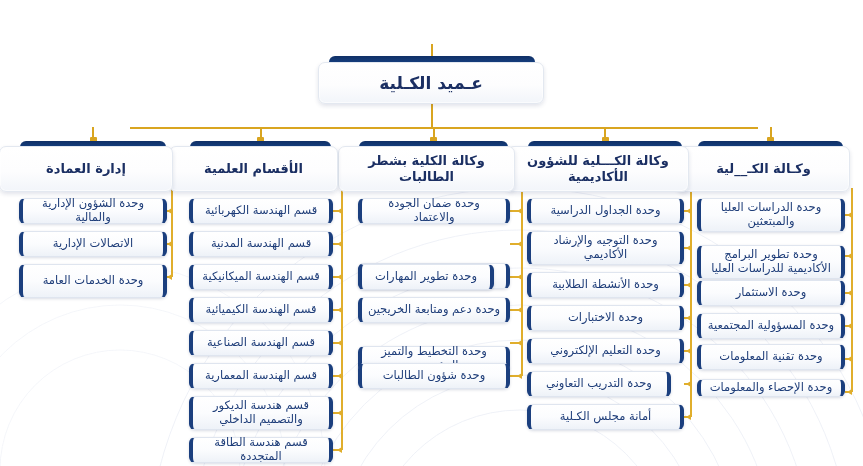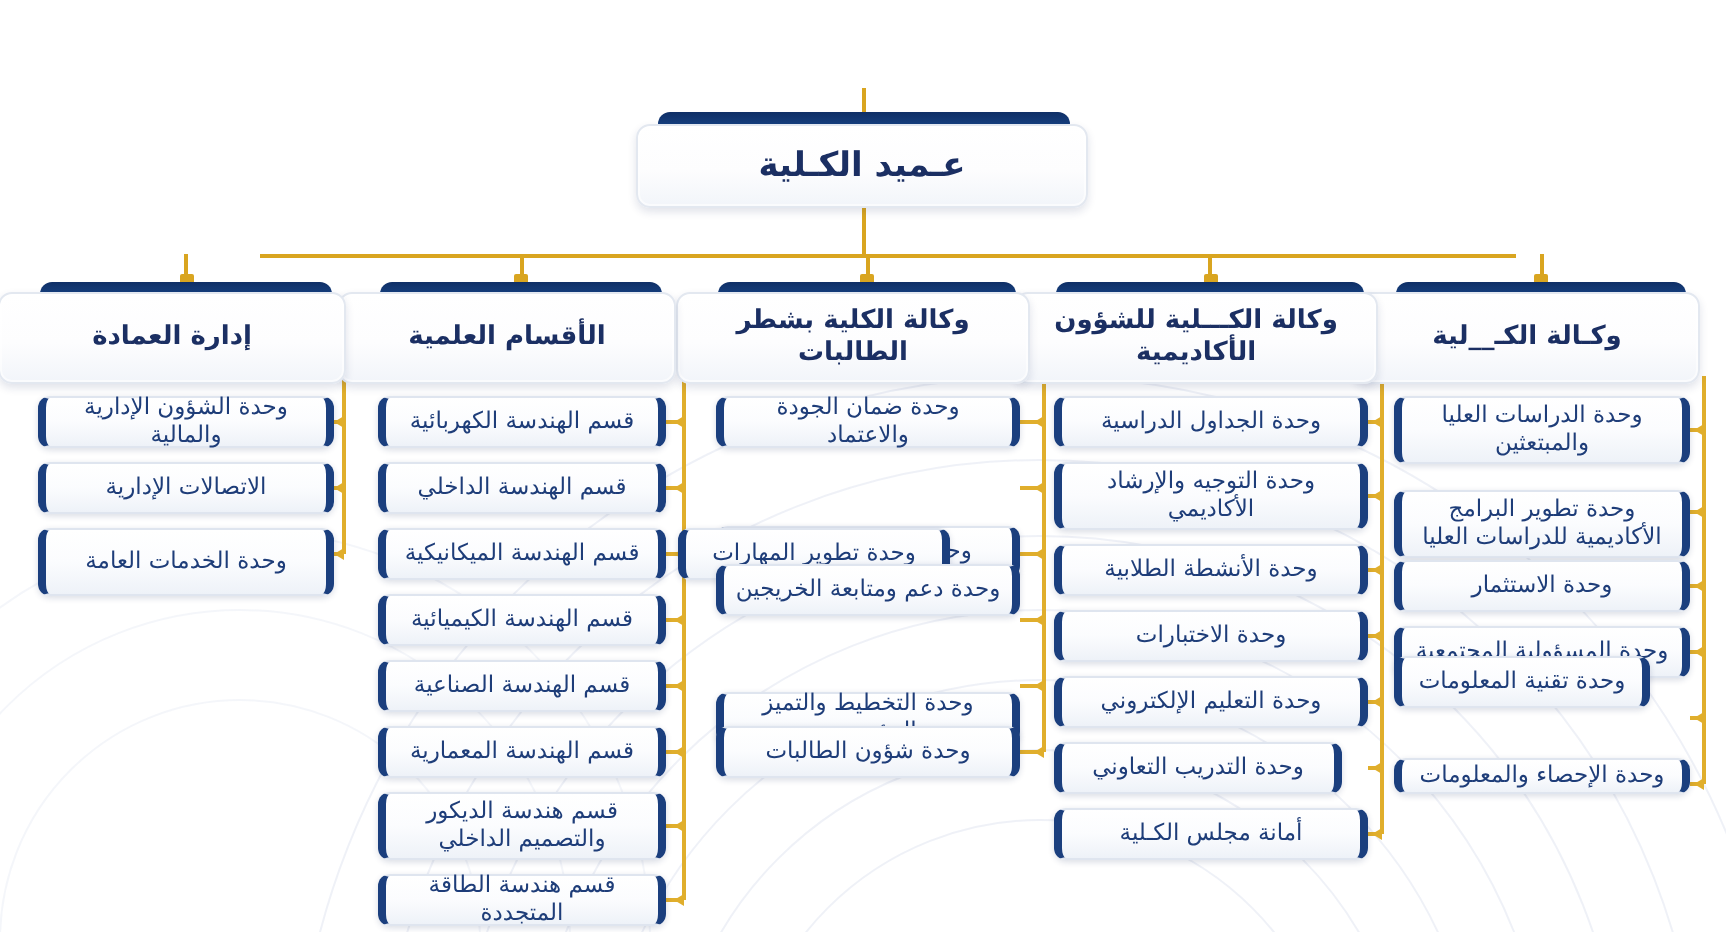--- a/index.html
+++ b/index.html
@@ -188,21 +188,21 @@
         <div class="body">وكـالة الكـ__لية</div>
       </div>
       <div class="unit" style="left: 697px; top: 198px; width: 148px; height: 34px;">وحدة الدراسات العليا والمبتعثين</div>
       <div class="stub" style="left: 845px; width: 6px; top: 214px;"></div>
       <div class="unit" style="left: 697px; top: 245px; width: 148px; height: 34px;">وحدة تطوير البرامج الأكاديمية للدراسات العليا</div>
       <div class="stub" style="left: 845px; width: 6px; top: 255px;"></div>
       <div class="unit" style="left: 697px; top: 280px; width: 148px; height: 26px;">وحدة الاستثمار</div>
       <div class="stub" style="left: 845px; width: 6px; top: 292px;"></div>
       <div class="unit" style="left: 697px; top: 313px; width: 148px; height: 26px;">وحدة المسؤولية المجتمعية</div>
       <div class="stub" style="left: 845px; width: 6px; top: 325px;"></div>
-      <div class="unit" style="left: 697px; top: 328px; width: 128px; height: 26px;">وحدة تقنية المعلومات</div>
+      <div class="unit" style="left: 697px; top: 344px; width: 148px; height: 26px;">وحدة تقنية المعلومات</div>
       <div class="stub" style="left: 845px; width: 6px; top: 358px;"></div>
       <div class="unit" style="left: 697px; top: 379px; width: 148px; height: 18px;">وحدة الإحصاء والمعلومات</div>
       <div class="stub" style="left: 845px; width: 6px; top: 391px;"></div>
       <div class="wire v sub" style="left: 851px; top: 188px; height: 204px;"></div>
       <div class="wire h sub" style="left: 770.5px; width: 80.5px; top: 188px; opacity: 0;"></div>
       <div class="top-node col-head" style="left: 521px; top: 146px; width: 168px;">
         <div class="cap"></div>
         <div class="body">وكالة الكـــلية للشؤون الأكاديمية</div>
       </div>
       <div class="unit" style="left: 527px; top: 198px; width: 157px; height: 26px;">وحدة الجداول الدراسية</div>
@@ -222,37 +222,37 @@
       <div class="wire v sub" style="left: 690px; top: 188px; height: 229px;"></div>
       <div class="wire h sub" style="left: 605px; width: 85px; top: 188px; opacity: 0;"></div>
       <div class="top-node col-head" style="left: 352px; top: 146px; width: 163px;">
         <div class="cap"></div>
         <div class="body">وكالة الكلية بشطر الطالبات</div>
       </div>
       <div class="unit" style="left: 358px; top: 198px; width: 152px; height: 26px;">وحدة ضمان الجودة والاعتماد</div>
       <div class="stub" style="left: 510px; width: 11px; top: 210px;"></div>
       <div class="unit" style="left: 358px; top: 231px; width: 152px; height: 26px; margin-top: 32px;">وحدة القياس والتقويم</div>
       <div class="stub" style="left: 510px; width: 11px; top: 243px;"></div>
-      <div class="unit" style="left: 339px; top: 264px; width: 136px; height: 26px;">وحدة تطوير المهارات</div>
+      <div class="unit" style="left: 358px; top: 264px; width: 136px; height: 26px;">وحدة تطوير المهارات</div>
       <div class="stub" style="left: 510px; width: 11px; top: 276px;"></div>
-      <div class="unit" style="left: 358px; top: 282px; width: 152px; height: 26px;">وحدة دعم ومتابعة الخريجين</div>
+      <div class="unit" style="left: 358px; top: 297px; width: 152px; height: 26px;">وحدة دعم ومتابعة الخريجين</div>
       <div class="stub" style="left: 510px; width: 11px; top: 309px;"></div>
       <div class="unit" style="left: 358px; top: 330px; width: 152px; height: 26px; margin-top: 16px;">وحدة التخطيط والتميز المؤسسي</div>
       <div class="stub" style="left: 510px; width: 11px; top: 342px;"></div>
       <div class="unit" style="left: 358px; top: 363px; width: 152px; height: 26px;">وحدة شؤون الطالبات</div>
       <div class="stub" style="left: 510px; width: 11px; top: 375px;"></div>
       <div class="wire v sub" style="left: 521px; top: 188px; height: 188px;"></div>
       <div class="wire h sub" style="left: 433.5px; width: 87.5px; top: 188px; opacity: 0;"></div>
       <div class="top-node col-head" style="left: 183px; top: 146px; width: 155px;">
         <div class="cap"></div>
         <div class="body">الأقسام العلمية</div>
       </div>
       <div class="unit" style="left: 189px; top: 198px; width: 144px; height: 26px;">قسم الهندسة الكهربائية</div>
       <div class="stub" style="left: 333px; width: 8px; top: 210px;"></div>
-      <div class="unit" style="left: 189px; top: 231px; width: 144px; height: 26px;">قسم الهندسة الداخلي</div>
+      <div class="unit" style="left: 189px; top: 231px; width: 144px; height: 26px;">قسم الهندسة المدنية</div>
       <div class="stub" style="left: 333px; width: 8px; top: 243px;"></div>
       <div class="unit" style="left: 189px; top: 264px; width: 144px; height: 26px;">قسم الهندسة الميكانيكية</div>
       <div class="stub" style="left: 333px; width: 8px; top: 276px;"></div>
       <div class="unit" style="left: 189px; top: 297px; width: 144px; height: 26px;">قسم الهندسة الكيميائية</div>
       <div class="stub" style="left: 333px; width: 8px; top: 309px;"></div>
       <div class="unit" style="left: 189px; top: 330px; width: 144px; height: 26px;">قسم الهندسة الصناعية</div>
       <div class="stub" style="left: 333px; width: 8px; top: 342px;"></div>
       <div class="unit" style="left: 189px; top: 363px; width: 144px; height: 26px;">قسم الهندسة المعمارية</div>
       <div class="stub" style="left: 333px; width: 8px; top: 375px;"></div>
       <div class="unit" style="left: 189px; top: 396px; width: 144px; height: 34px;">قسم هندسة الديكور والتصميم الداخلي</div>

